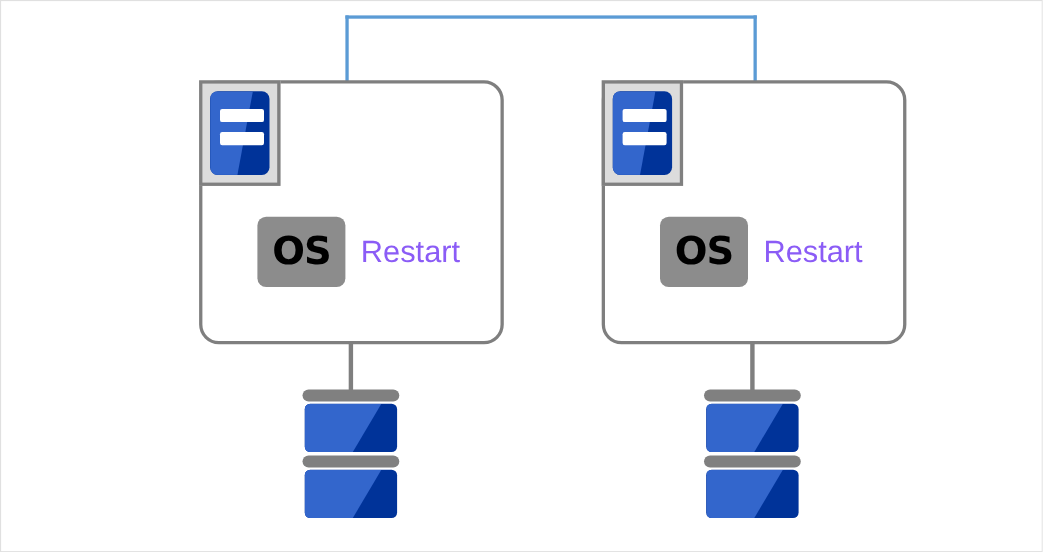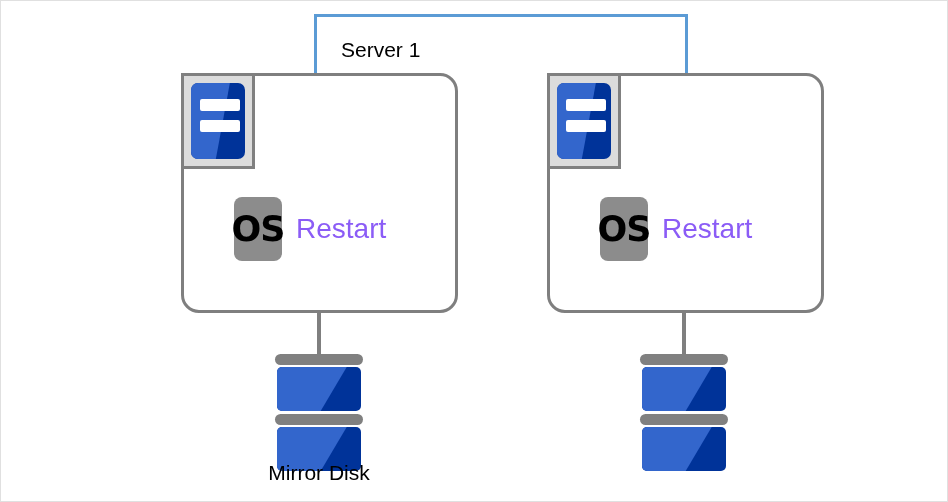--- a/index.html
+++ b/index.html
@@ -107,21 +107,21 @@
   
   .os-row {
     position: absolute;
     left: 53px;
     top: 124px;
     display: flex;
     align-items: center;
     gap: 14px;
   }
   .os-badge {
-    width: 48px;
+    width: 80px;
     height: 64px;
     background: #8c8c8c;
     border-radius: 8px;
     display: flex;
     align-items: center;
     justify-content: center;
     font-size: 35px;
     font-weight: bold;
     color: #000000;
     letter-spacing: -1px;
@@ -185,21 +185,20 @@
   }
 </style>
 </head>
 <body>
 
 <div id="canvas">
 
   <div class="interconnect"></div>
 
   <div class="server-node left">
-    <div class="server-label">Server 1</div>
     <div class="server-box"></div>
 
     <div class="server-icon">
       <div class="server-icon-body">
         <div class="server-bar b1"></div>
         <div class="server-bar b2"></div>
       </div>
     </div>
 
     <div class="os-row">
@@ -208,21 +207,20 @@
     </div>
   </div>
 
   <div class="disk-connector left"></div>
 
   <div class="disk left">
     <div class="disk-plate p1"></div>
     <div class="disk-body"></div>
     <div class="disk-plate p2"></div>
     <div class="disk-body"></div>
-    <div class="disk-label">Mirror Disk</div>
   </div>
 
   <div class="server-node right">
     <div class="server-box"></div>
 
     <div class="server-icon">
       <div class="server-icon-body">
         <div class="server-bar b1"></div>
         <div class="server-bar b2"></div>
       </div>

